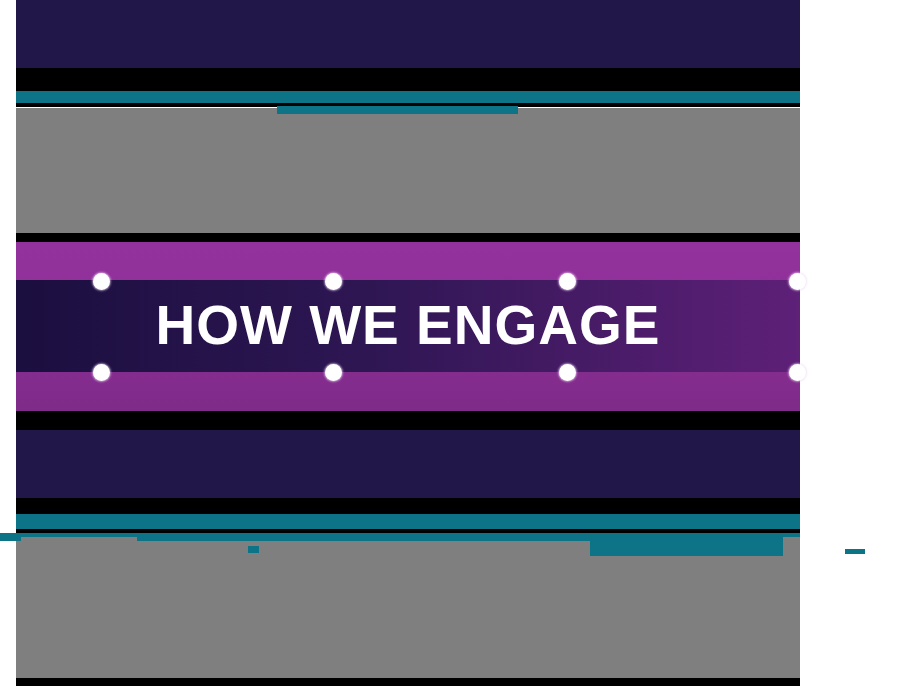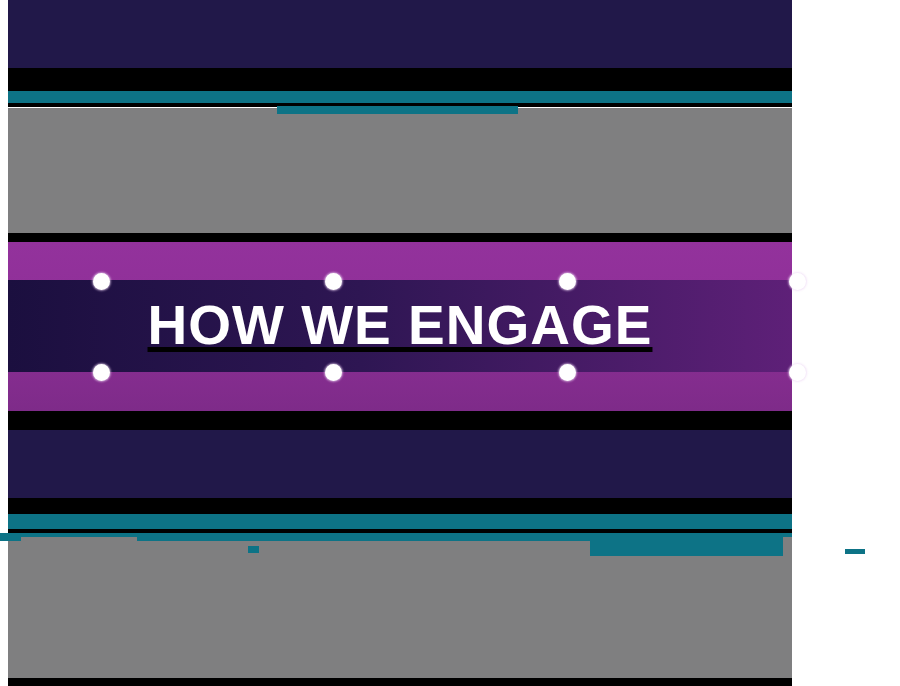--- a/index.html
+++ b/index.html
@@ -1,20 +1,20 @@
 <!DOCTYPE html>
 <html style="--navy: #211849; --stripe-black: #000000; --teal: #0d7386; --redaction-gray: #7f7f80; --ribbon-magenta: #8e2f97; --ribbon-grad-left: #1b0f3f; --ribbon-grad-mid: #2e1653; --ribbon-grad-right: #5e2078; --dot-white: #ffffff;"><head>
 <meta charset="utf-8">
 <style>
   html,body{margin:0;padding:0;background:#ffffff;}
   .page{
     position:relative;width:900px;height:686px;overflow:hidden;
     background:#ffffff;font-family:"Liberation Sans",sans-serif;
   }
-  .abs{position:absolute;left:8px;width:784px;text-decoration:underline;}
+  .abs{position:absolute;left:16px;width:784px;}
 
   
   .band-navy-top      {top:0;    height:68px; background:var(--navy);}
   .stripe-black-top   {top:68px; height:23px; background:var(--stripe-black);}
   .band-teal-top      {top:91px; height:12px; background:var(--teal);}
   .rule-black-top     {top:103px;height:4px;  background:var(--stripe-black);}
   .gray-block-1       {top:108px;height:125px;background:var(--redaction-gray);z-index:1;}
   .teal-accent-top    {top:106px;left:277px;width:241px;height:8px;background:var(--teal);z-index:2;}
 
   

